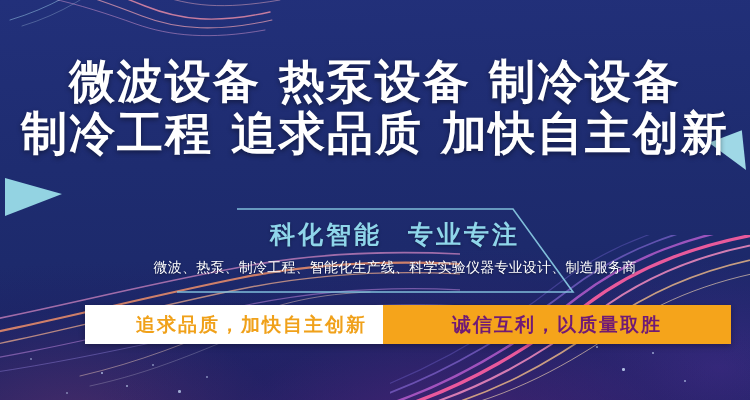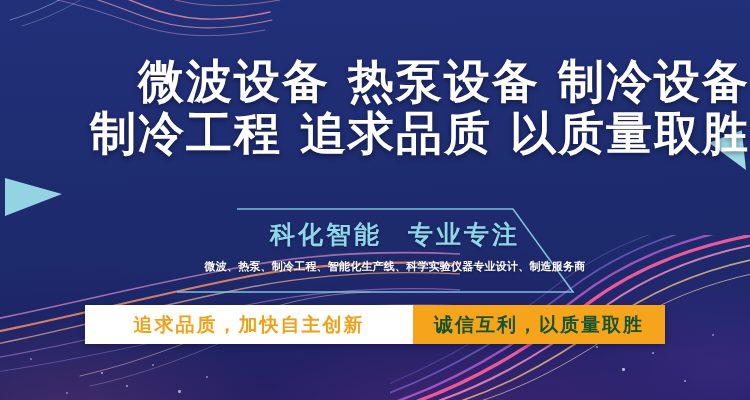--- a/index.html
+++ b/index.html
@@ -27,53 +27,53 @@
   .spark{position:absolute;border-radius:50%;background:#cfe3ff;}
 
   
   .arrow-left{position:absolute;left:5px;top:178px;width:0;height:0;
     border-top:16px solid transparent;border-bottom:22px solid transparent;border-left:57px solid #93d3e2;}
   .arrow-right{position:absolute;right:6px;top:132px;width:0;height:0;
     border-top:9px solid transparent;border-bottom:31px solid transparent;border-right:34px solid #9fd8e6;
     transform:rotate(-6deg);}
 
   
-  .headline{position:absolute;left:0;right:0;top:55px;text-align:right;z-index:6;}
+  .headline{position:absolute;left:0;right:0;top:55px;text-align:center;z-index:6;}
   .hl-line{
     color:#ffffff;font-weight:bold;font-size:46px;line-height:52px;
     letter-spacing:2px;white-space:nowrap;
     text-shadow:0 2px 5px rgba(0,0,0,0.42);
   }
   .hl-line .gap{display:inline-block;width:18px;}
 
   
   .trap{
     position:absolute;left:175px;top:208px;width:400px;height:86px;z-index:5;
   }
   .sub-wrap{position:absolute;left:0;right:0;top:218px;text-align:center;z-index:7;margin-left:40px;}
   .sub-cyan{
     color:#8fd6ea;font-size:25px;font-weight:bold;letter-spacing:3px;
     white-space:nowrap;line-height:34px;text-shadow:0 1px 3px rgba(0,0,0,0.35);
   }
   .sub-cyan .gap2{display:inline-block;width:26px;}
   .sub-small{
-    margin-top:7px;color:#ffffff;font-size:11px;font-weight:bold;
+    margin-top:7px;color:#ffffff;font-size:14px;font-weight:normal;
     letter-spacing:0.2px;white-space:nowrap;
     text-shadow:0 1px 2px rgba(0,0,0,0.4);
   }
 
   
   .slogans{position:absolute;left:85px;top:305px;display:flex;z-index:8;
     box-shadow:0 2px 6px rgba(0,0,0,0.3);}
   .slogan{
     height:39px;display:flex;align-items:center;justify-content:center;
     font-size:19px;font-weight:bold;letter-spacing:2px;white-space:nowrap;
   }
-  .slogan-a{width:328px;background:#ffffff;color:#f0a11a;}
-  .slogan-b{width:252px;background:#f5a41b;color:#14532d;}
+  .slogan-a{width:263px;background:#ffffff;color:#f0a11a;padding-left:35px;}
+  .slogan-b{width:348px;background:#f5a41b;color:#701a75;}
 </style>
 </head>
 <body>
 
 <div id="banner">
 
   <div class="layer">
 
     <svg class="tl-streaks" viewBox="0 0 330 140">
       <g fill="none" stroke-linecap="round">
@@ -122,21 +122,21 @@
     <div class="spark" style="left:712px;top:334px;width:2px;height:2px;opacity:.55;"></div>
     <div class="spark" style="left:30px;top:358px;width:1.5px;height:1.5px;opacity:.45;"></div>
     <div class="spark" style="left:66px;top:392px;width:2px;height:2px;opacity:.5;"></div>
   </div>
 
   <div class="arrow-left"></div>
   <div class="arrow-right"></div>
 
   <div class="headline">
     <div class="hl-line"><span>微波设备</span><span class="gap"></span><span>热泵设备</span><span class="gap"></span><span>制冷设备</span></div>
-    <div class="hl-line"><span>制冷工程</span><span class="gap"></span><span>追求品质</span><span class="gap"></span><span>以质量取胜</span></div>
+    <div class="hl-line"><span>制冷工程</span><span class="gap"></span><span>追求品质</span><span class="gap"></span><span>加快自主创新</span></div>
   </div>
 
   <svg class="trap" viewBox="0 0 400 86">
     <path d="M62,1 L338,1 L398,84 L2,84" fill="none" stroke="#86c6e0" stroke-width="1.6" opacity="0.95"></path>
   </svg>
 
   <div class="sub-wrap">
     <div class="sub-cyan"><span>科化智能</span><span class="gap2"></span><span>专业专注</span></div>
     <div class="sub-small">微波、热泵、制冷工程、智能化生产线、科学实验仪器专业设计、制造服务商</div>
   </div>

